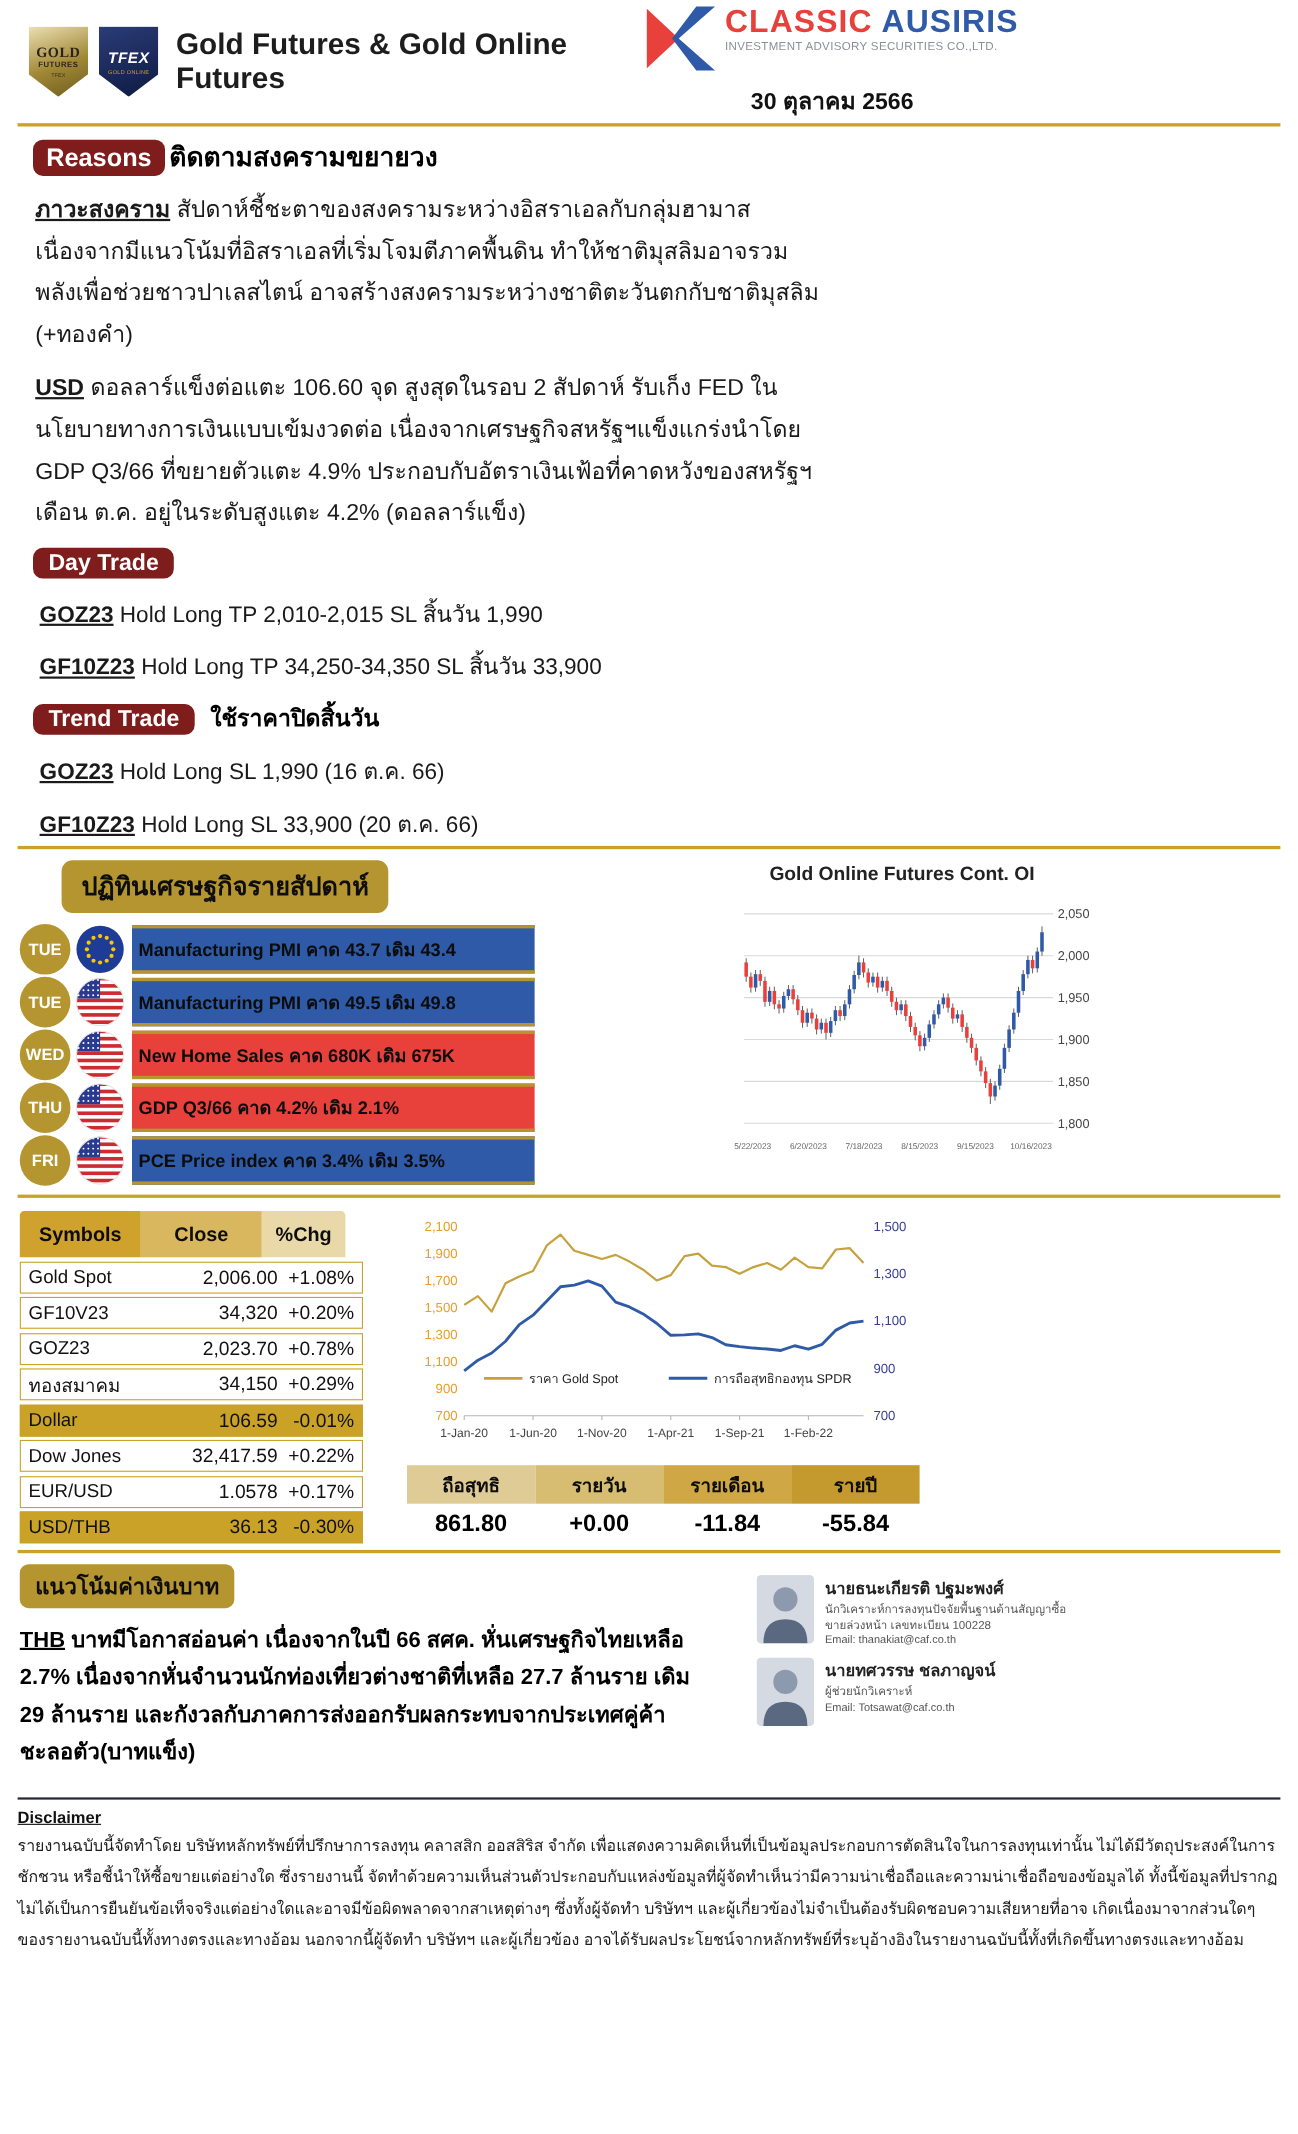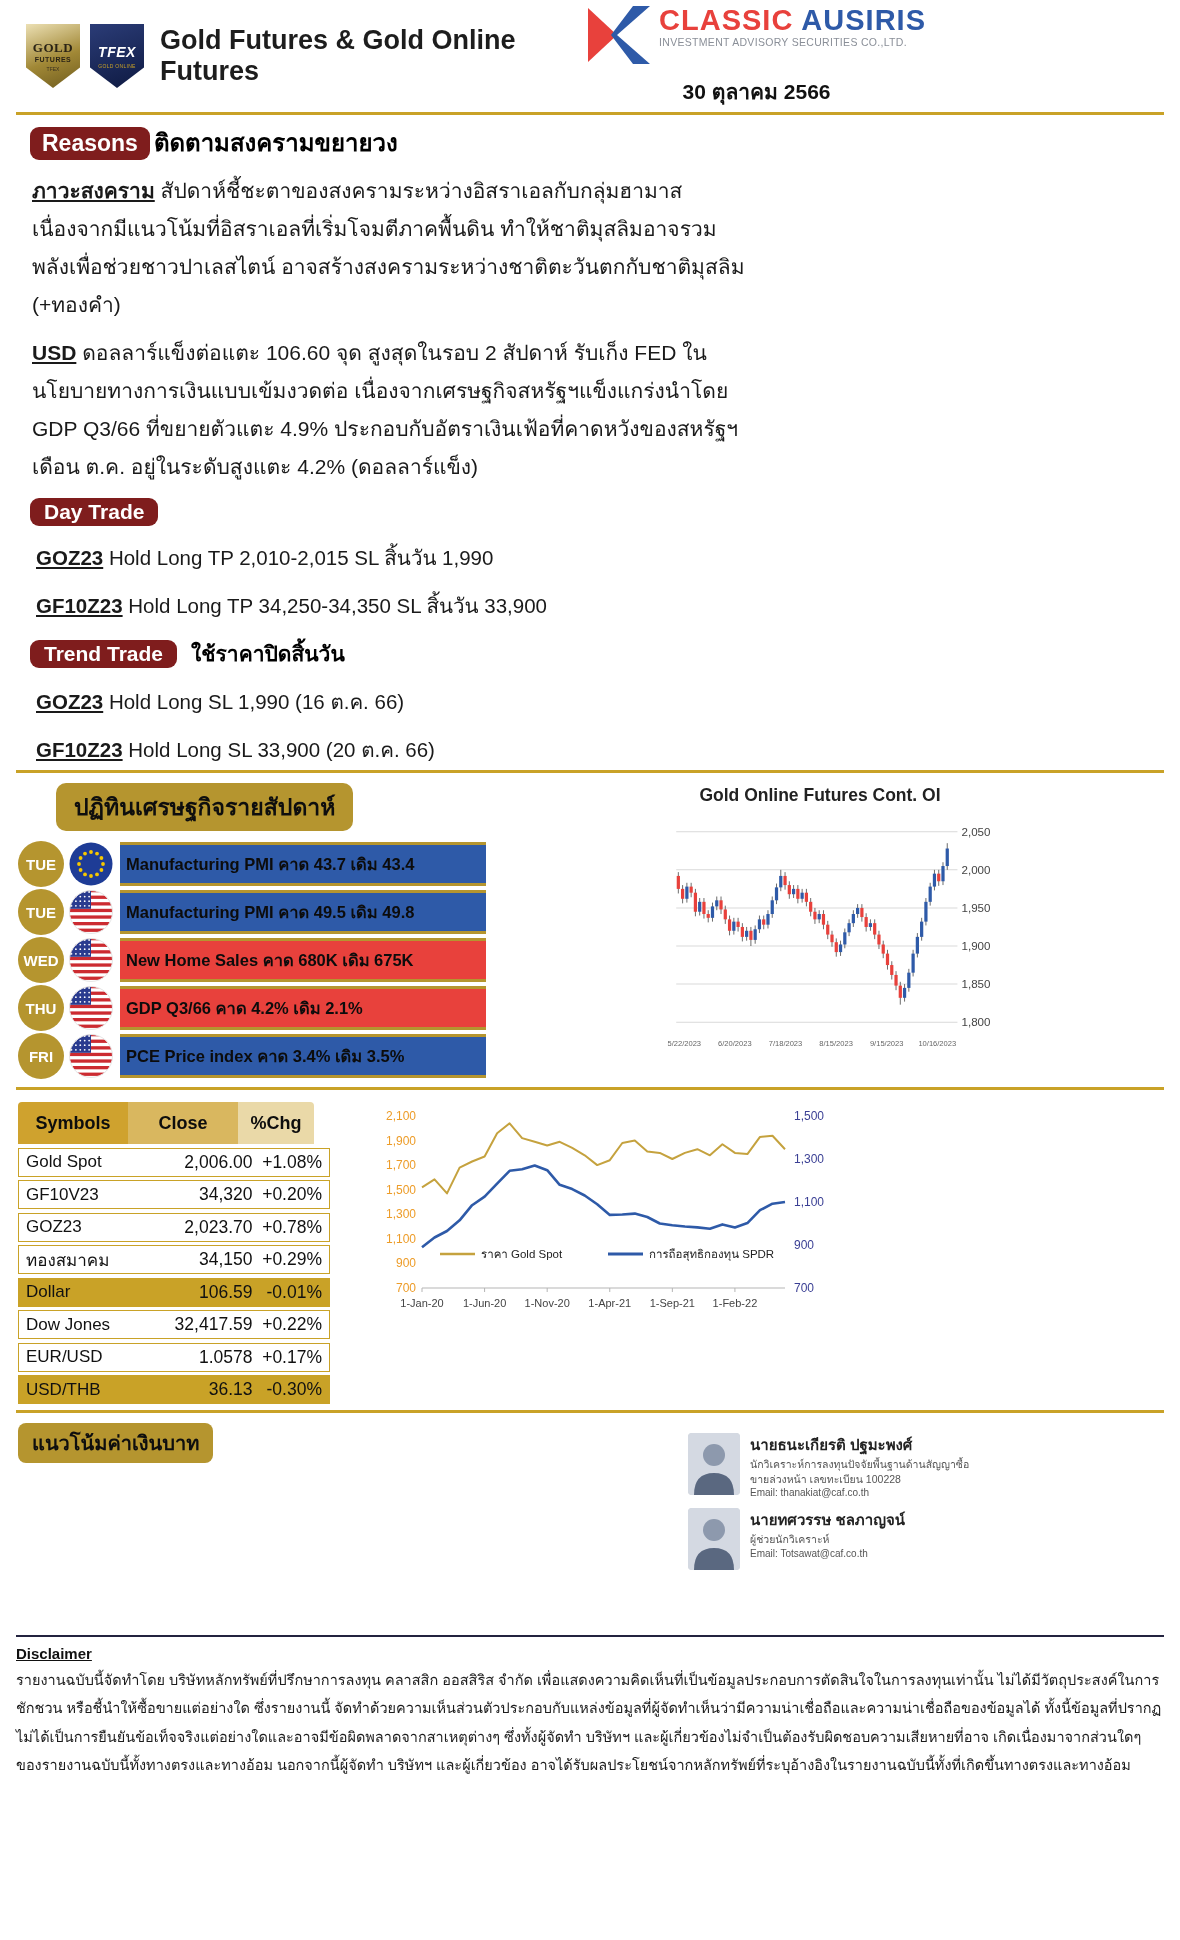--- a/index.html
+++ b/index.html
@@ -615,27 +615,44 @@
         <text x="239.75862068965517" y="205" font-size="11" fill="#444" text-anchor="middle">1-Apr-21</text>
         <line x1="302.34482758620686" y1="186" x2="302.34482758620686" y2="190" stroke="#b5b5b5" stroke-width="1"></line>
         <text x="302.34482758620686" y="205" font-size="11" fill="#444" text-anchor="middle">1-Sep-21</text>
         <line x1="364.9310344827586" y1="186" x2="364.9310344827586" y2="190" stroke="#b5b5b5" stroke-width="1"></line>
         <text x="364.9310344827586" y="205" font-size="11" fill="#444" text-anchor="middle">1-Feb-22</text>
         <line x1="70" y1="152" x2="105" y2="152" stroke="#c5a23e" stroke-width="2.5"></line>
         <text x="111" y="156" font-size="11.5" fill="#222">ราคา Gold Spot</text>
         <line x1="238" y1="152" x2="273" y2="152" stroke="#2e5aa8" stroke-width="2.8"></line>
         <text x="279" y="156" font-size="11.5" fill="#222">การถือสุทธิกองทุน SPDR</text>
       </svg>
+    <div class="stats">
+      <div class="stats-head">
+        <div class="sh-0">ถือสุทธิ</div>
+        <div class="sh-1">รายวัน</div>
+        <div class="sh-2">รายเดือน</div>
+        <div class="sh-3">รายปี</div>
+      </div>
+      <div class="stats-vals">
+        <div>861.80</div>
+        <div>+0.00</div>
+        <div>-11.84</div>
+        <div>-55.84</div>
+      </div>
+    </div>
   </div>
 </div>
 <div class="rule"></div>
 
 <div class="sec-bottom">
   <div class="col-baht">
     <div class="baht-badge">แนวโน้มค่าเงินบาท</div>
+    <div class="baht-text">
+      <span class="thb-lead">THB</span><span> บาทมีโอกาสอ่อนค่า เนื่องจากในปี 66 สศค. หั่นเศรษฐกิจไทยเหลือ 2.7% เนื่องจากหั่นจำนวนนักท่องเที่ยวต่างชาติที่เหลือ 27.7 ล้านราย เดิม 29 ล้านราย และกังวลกับภาคการส่งออกรับผลกระทบจากประเทศคู่ค้าชะลอตัว(บาทแข็ง)</span>
+    </div>
   </div>
   <div class="col-team">
     <div id="team-rows">
   <div class="member">
     <div class="avatar">
       <svg width="52" height="62" viewBox="0 0 52 62">
         <rect width="52" height="62" fill="#d4d9e2"></rect>
         <circle cx="26" cy="22" r="11" fill="#8d99ad"></circle>
         <path d="M6 62 Q6 40 26 40 Q46 40 46 62 Z" fill="#5a6880"></path>
       </svg>

